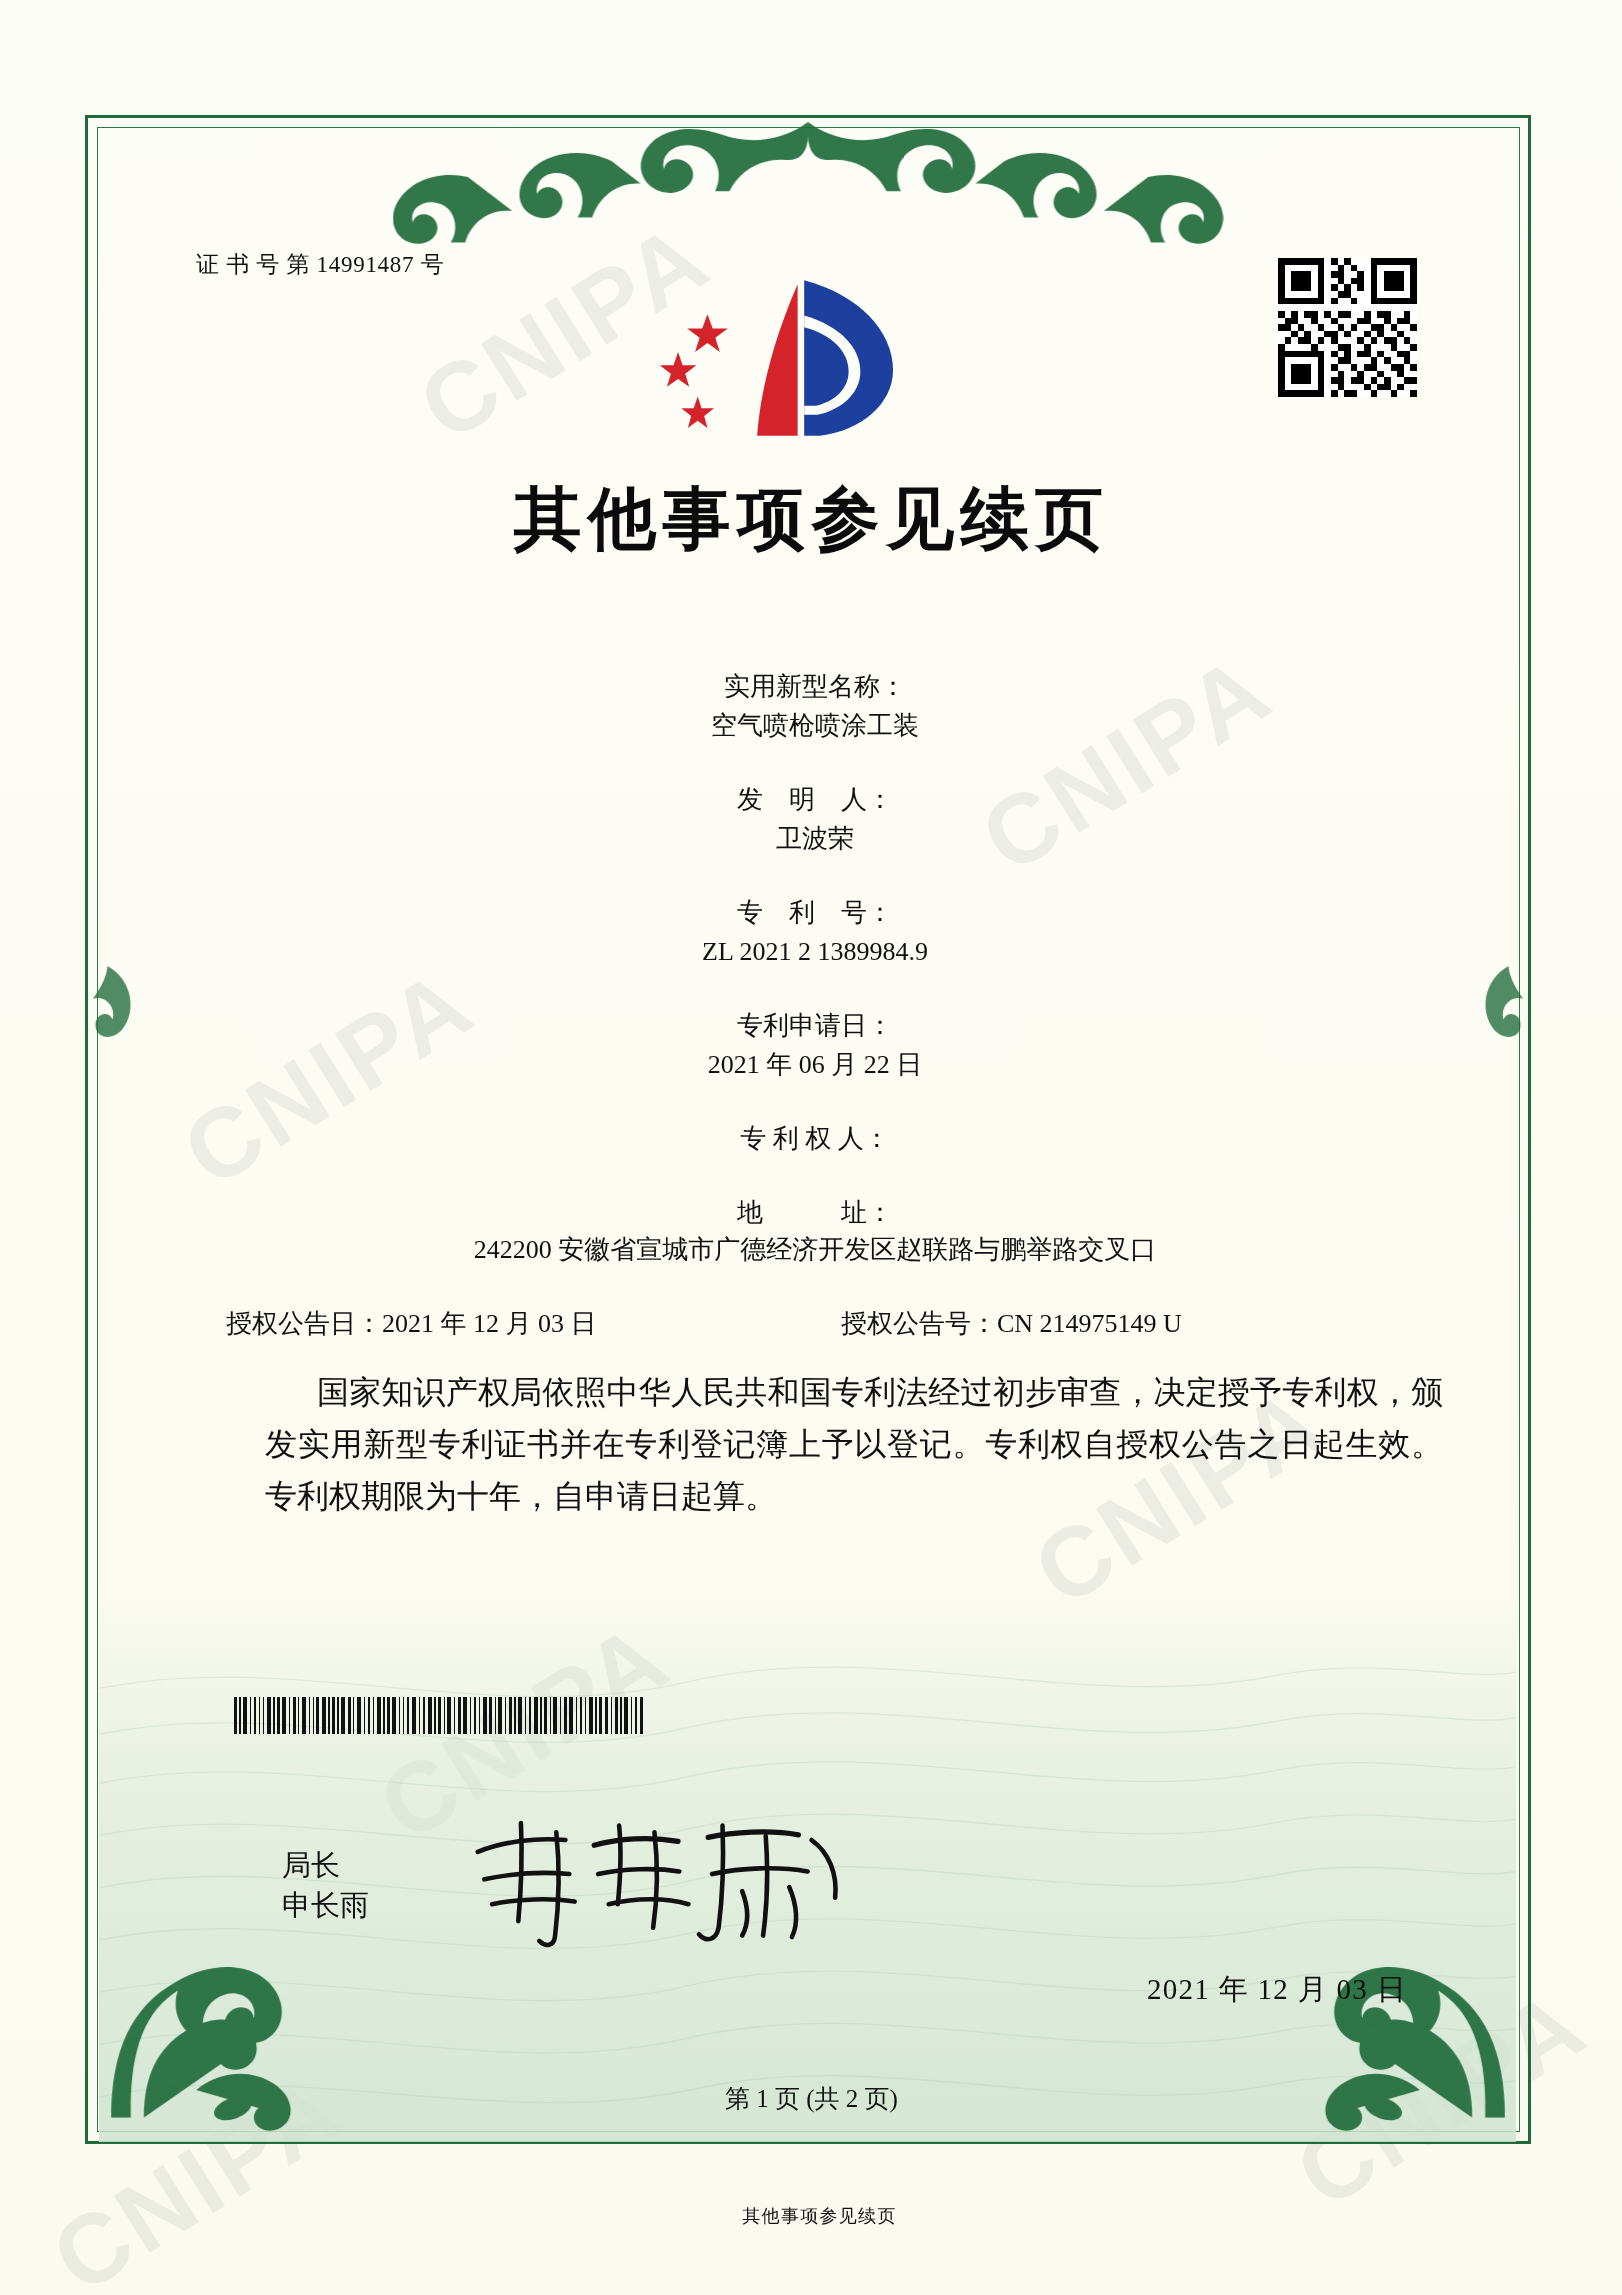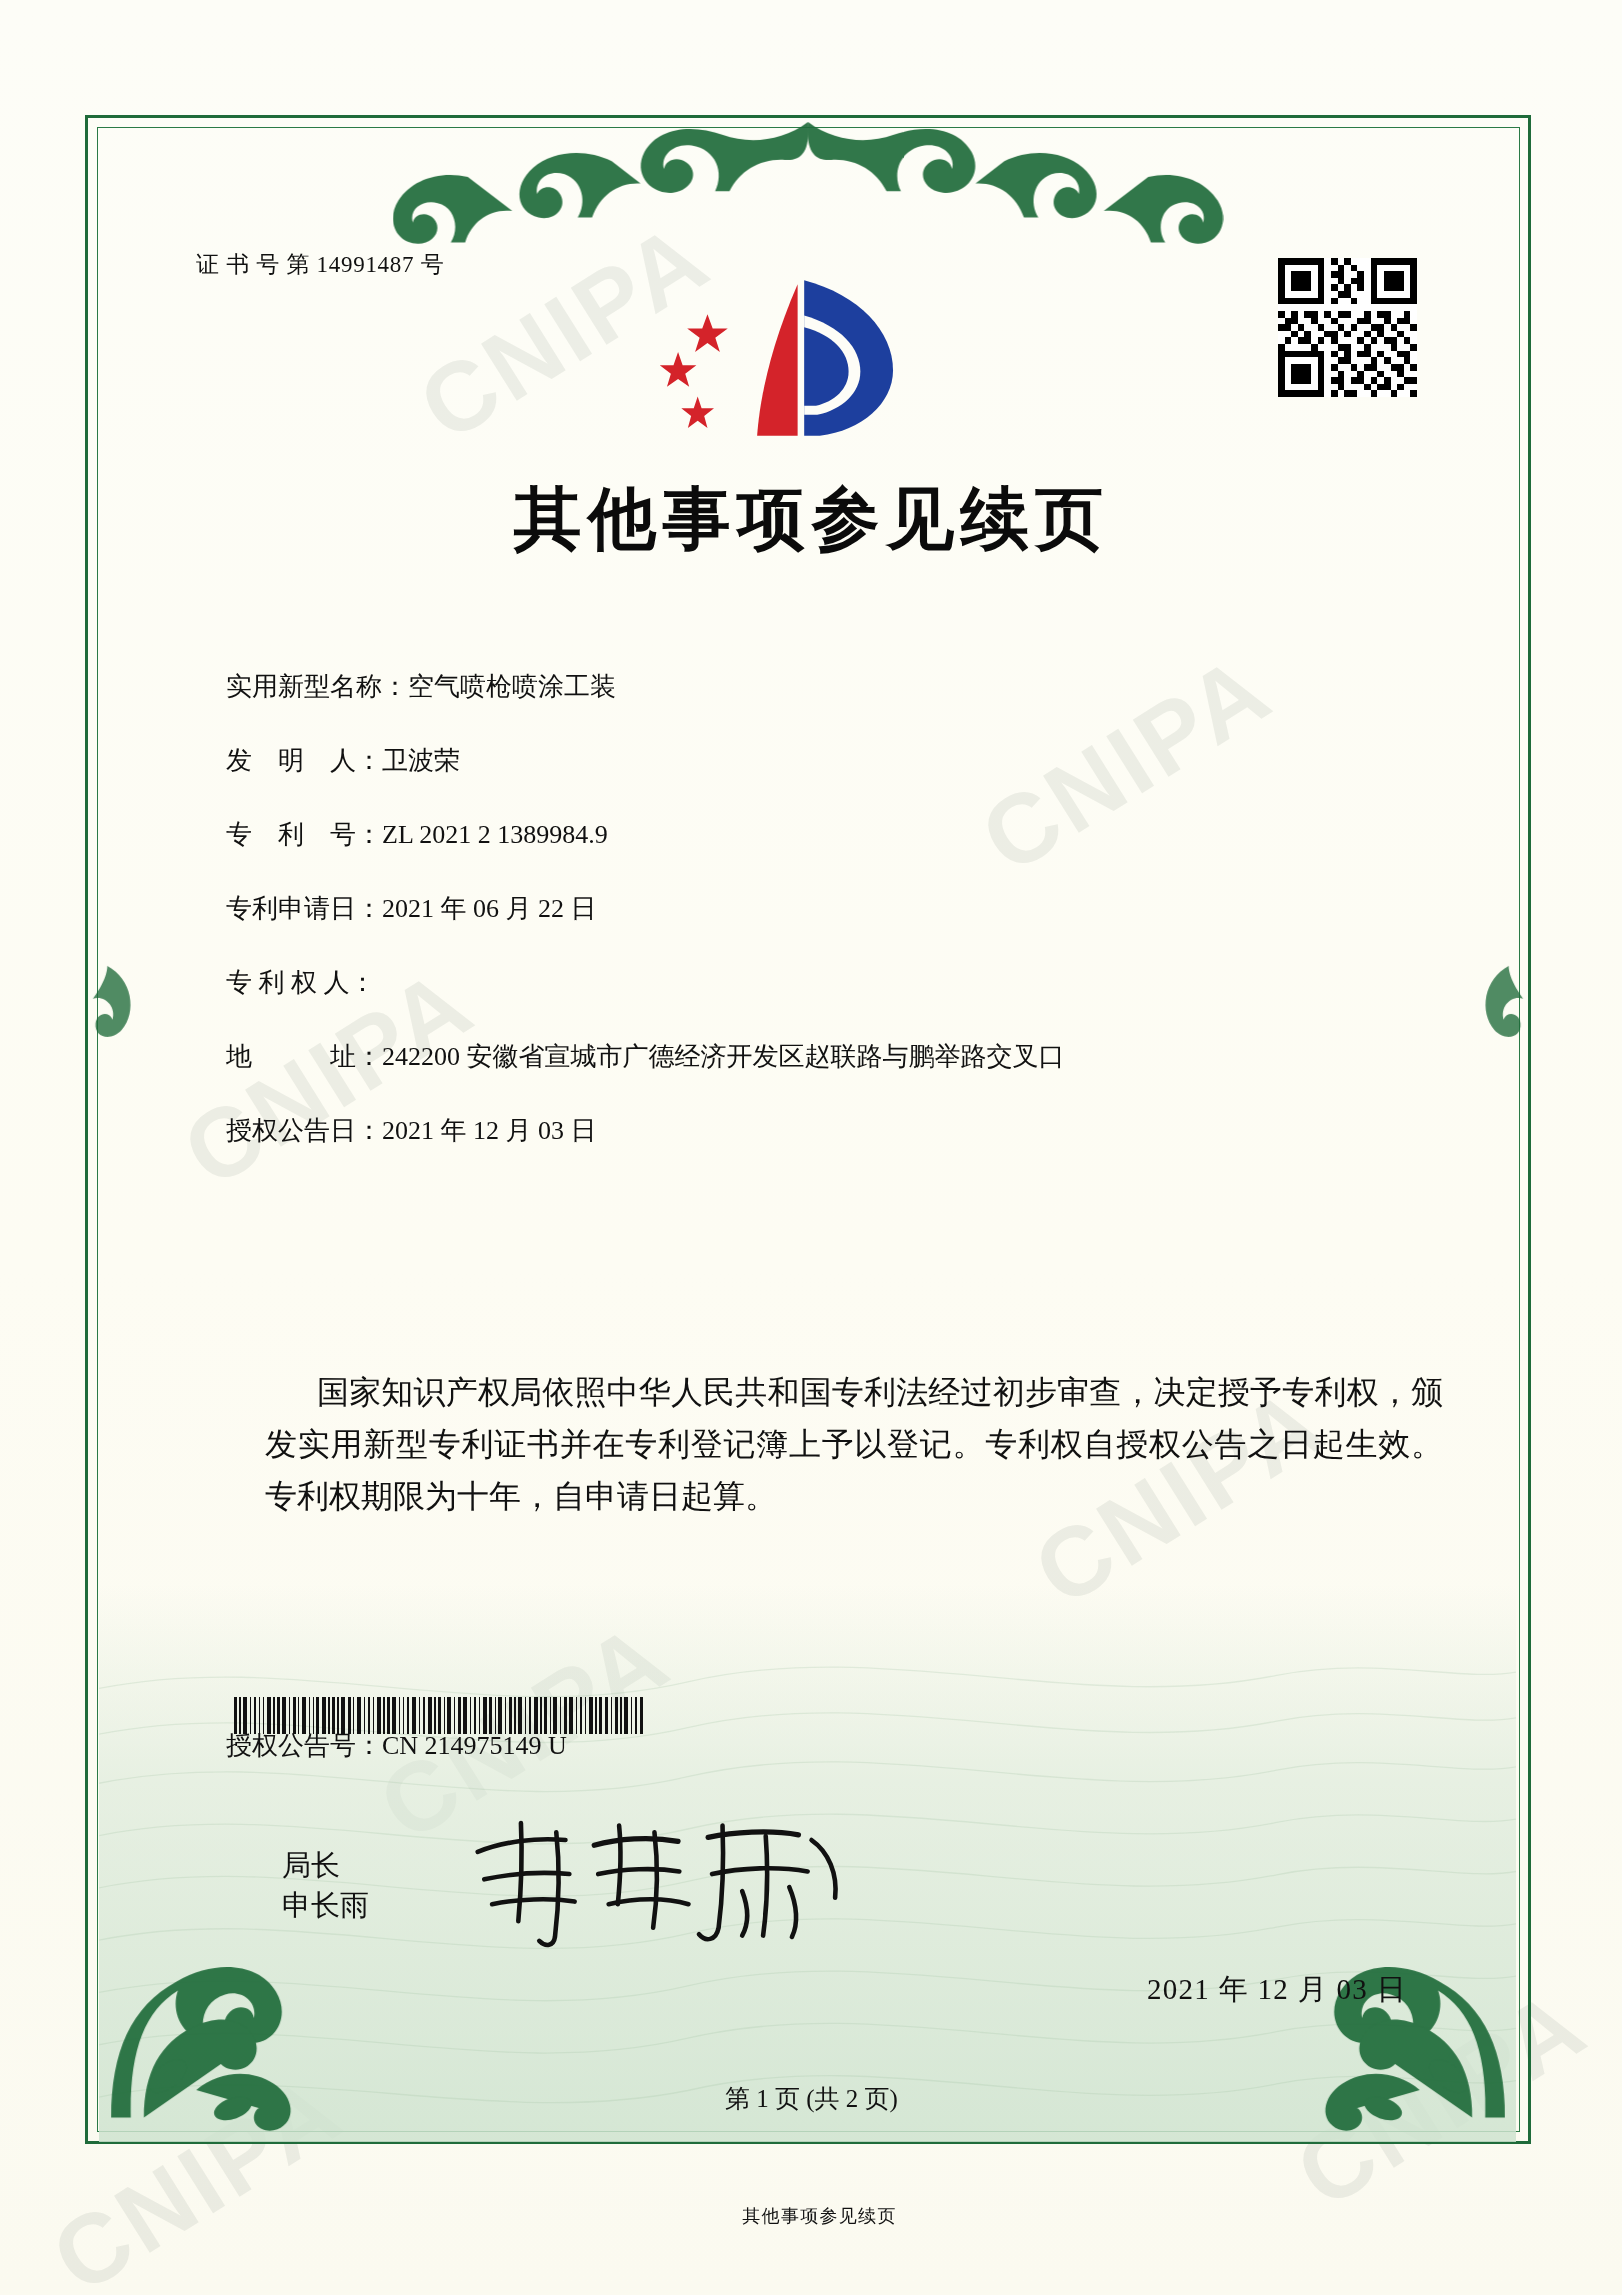--- a/index.html
+++ b/index.html
@@ -141,39 +141,39 @@
     position: absolute;
     left: 226px;
     top: 667px;
     width: 1178px;
     font-size: 26px;
     color: #111;
     line-height: 1.5;
   }
   .field-row {
     display: flex;
-    align-items: flex-end;
+    align-items: center;
     margin-bottom: 35px;
+    flex-direction: column;
   }
   .field-label {
     white-space: pre;
     flex: 0 0 auto;
   }
   .field-value {
     flex: 1 1 auto;
   }
   .field-row.address .field-value {
     max-width: 844px;
     line-height: 1.42;
   }
   .row-two {
     display: flex;
     align-items: flex-start;
     margin-bottom: 12px;
-    flex-direction: column;
   }
   .row-two .col-a { flex: 0 0 615px; display:flex; }
   .row-two .col-b { flex: 1 1 auto; display:flex; }
 
   .paras {
     position: absolute;
     left: 226px;
     top: 1335px;
     width: 1178px;
     font-size: 32px;

